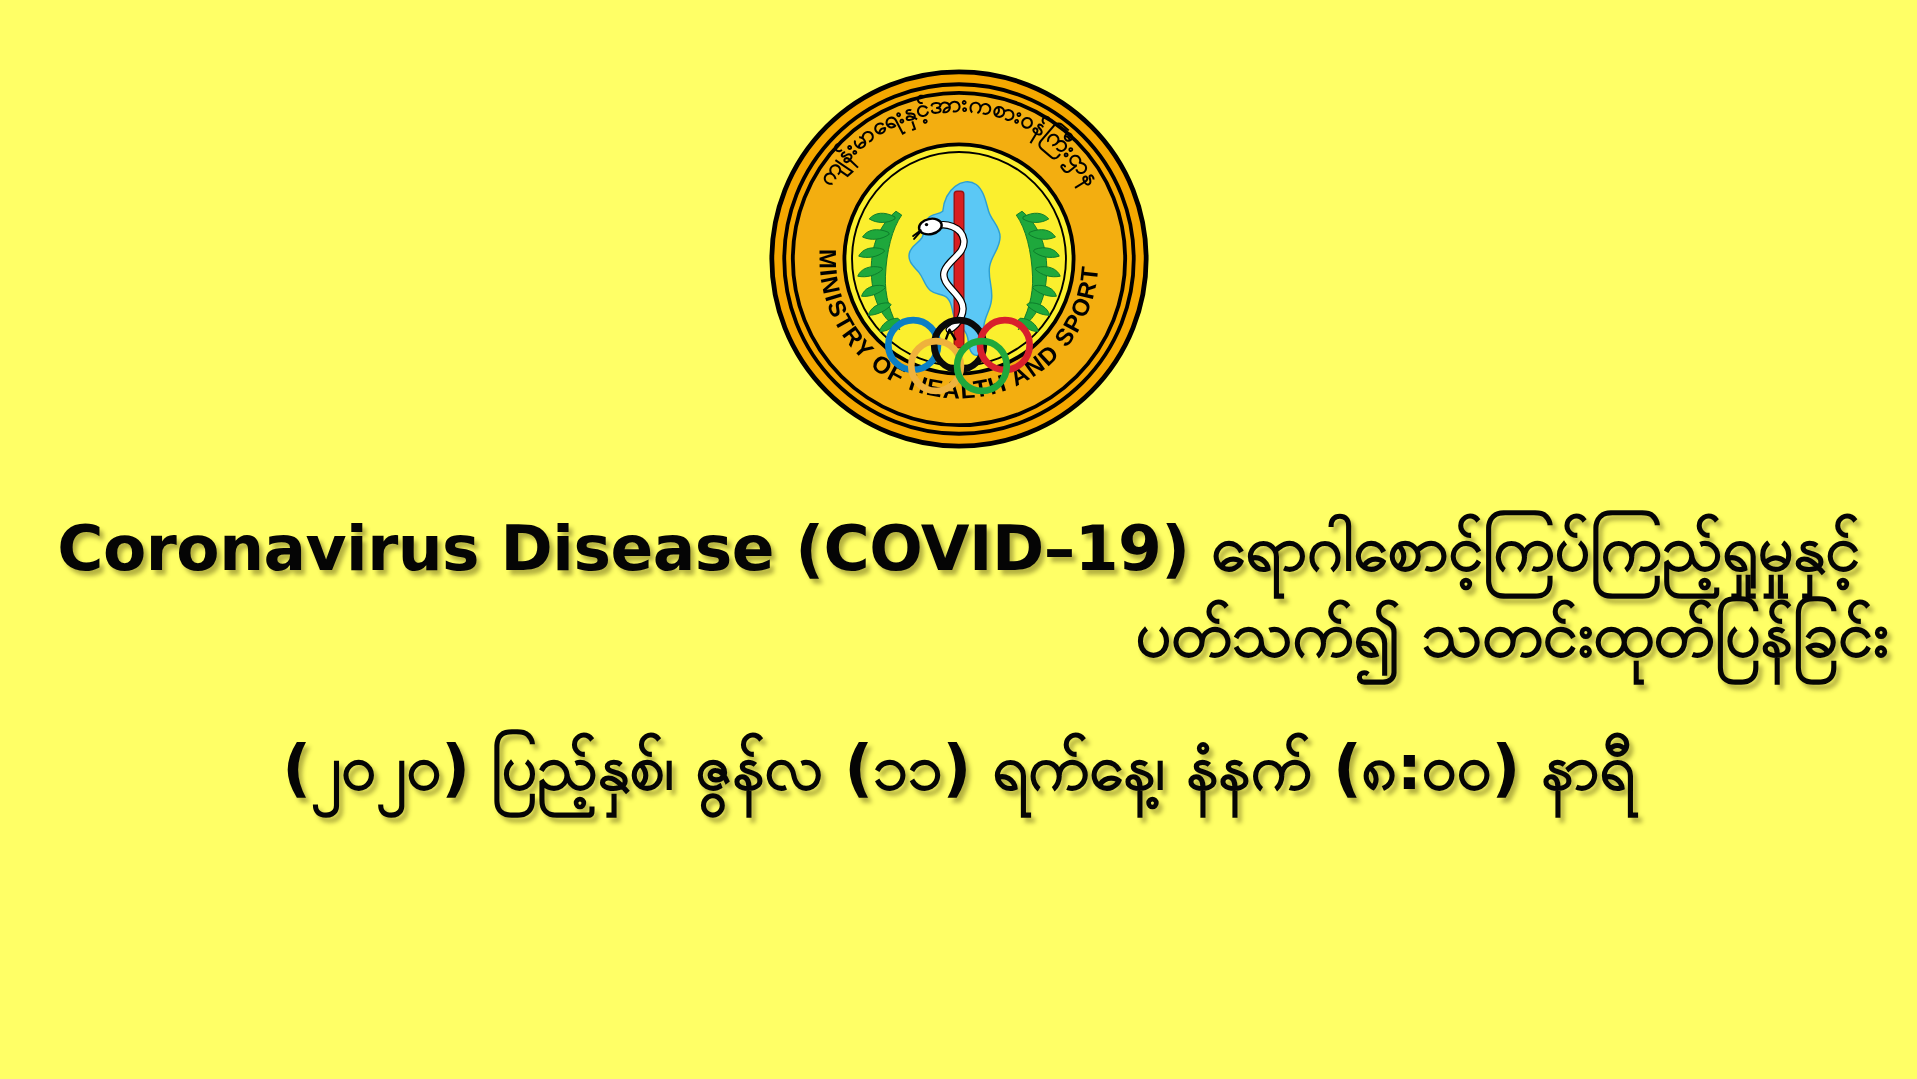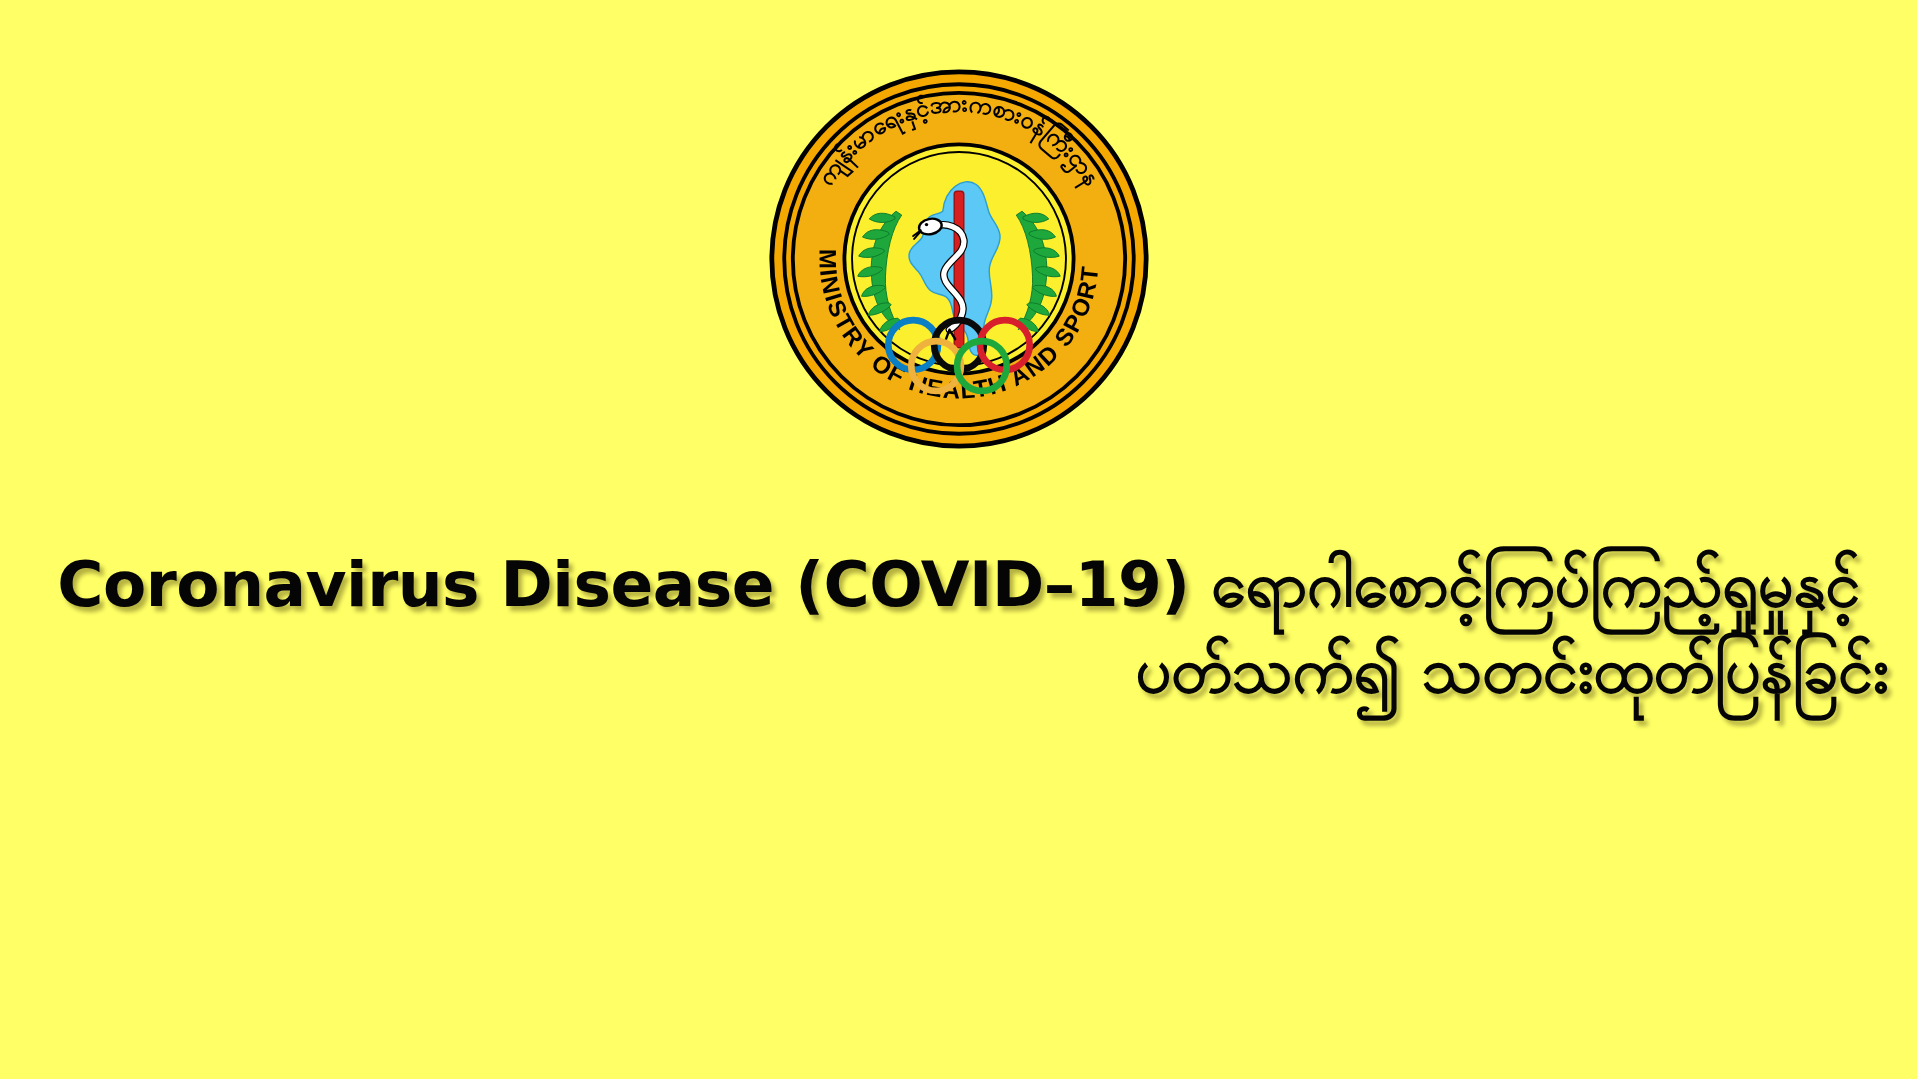--- a/index.html
+++ b/index.html
@@ -42,21 +42,20 @@
     color: #050505;
   }
 
   .headline {
     font-size: 63px;
     line-height: 1.30;
     font-weight: bold;
     letter-spacing: -0.5px;
     text-shadow: 4px 5px 4px rgba(90,85,20,0.45);
     white-space: nowrap;
-    margin-top: 36px;
   }
   .headline .ln2 {
     display: block;
     margin-top: 4px;
     text-align: right;
   }
 
   .dateline {
     margin-top: 52px;
     font-size: 63px;
@@ -156,16 +155,17 @@
     </svg>
   </div>
 
   <div class="text-block">
 
     <div class="headline">
       <span class="ln1">Coronavirus Disease (COVID–19) ရောဂါစောင့်ကြပ်ကြည့်ရှုမှုနှင့်</span>
       <span class="ln2">ပတ်သက်၍ သတင်းထုတ်ပြန်ခြင်း</span>
     </div>
 
+    <div class="dateline">(၂၀၂၀) ပြည့်နှစ်၊ ဇွန်လ (၁၁) ရက်နေ့၊ နံနက် (၈:၀၀) နာရီ</div>
 
   </div>
 
 </div>
 
 </body></html>

